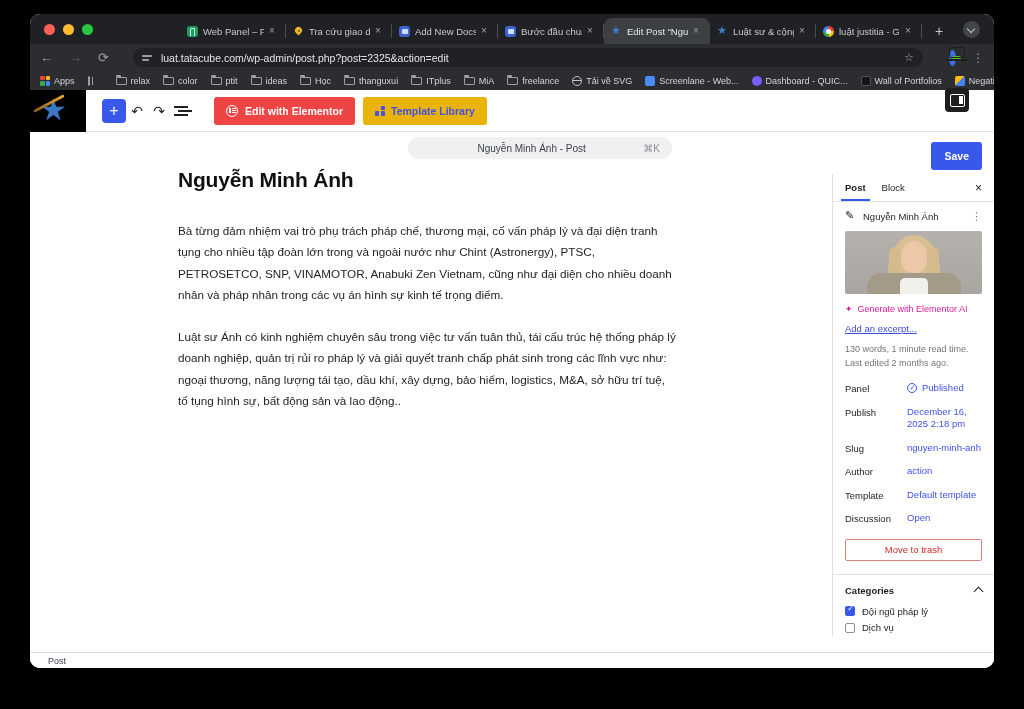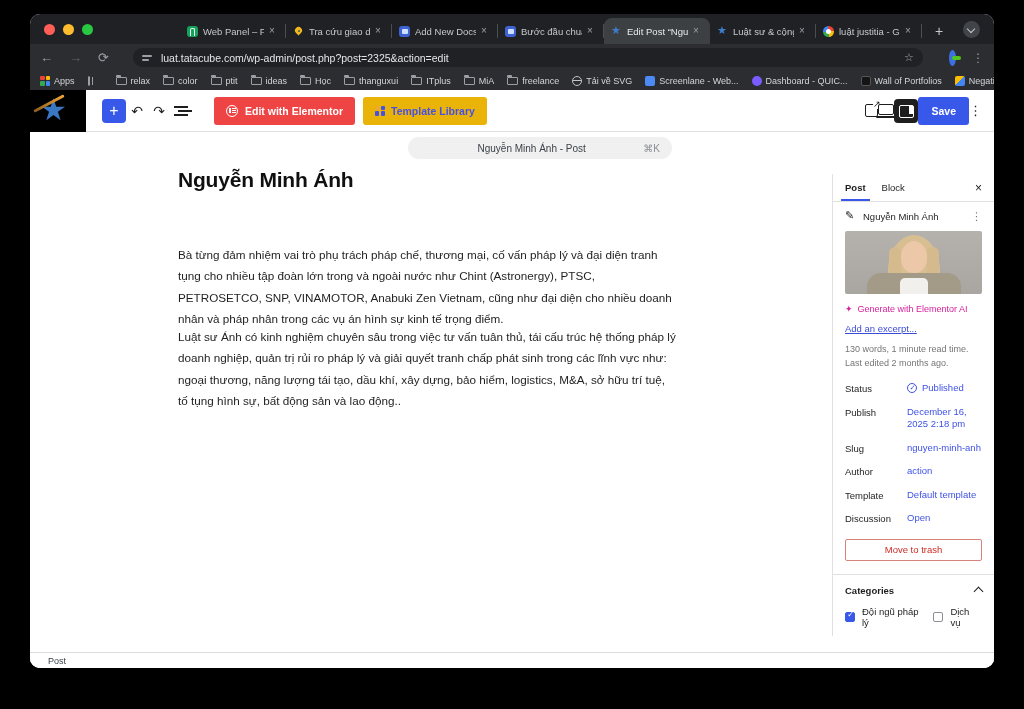--- a/index.html
+++ b/index.html
@@ -97,21 +97,21 @@
                    font-size:10.5px; font-weight:700; display:flex; align-items:center; gap:7px; padding:0 12px; }
   .el-icon { width:12px; height:12px; border-radius:50%; border:1.5px solid #fff; position:relative; }
   .el-icon::before { content:""; position:absolute; left:2px; top:2px; width:1.5px; height:5px; background:#fff; }
   .el-icon::after { content:""; position:absolute; left:5px; top:2px; width:4px; height:1.5px; background:#fff;
                     box-shadow:0 2px 0 #fff, 0 4px 0 #fff; }
   .btn-template { height:28px; margin-left:8px; background:#eab308; color:#4650e5; border:none; border-radius:3px;
                   font-size:10.5px; font-weight:700; display:flex; align-items:center; gap:6px; padding:0 12px; }
   .tl-icon { width:10px; height:10px; display:grid; grid-template-columns:1fr 1fr; gap:1.5px; }
   .tl-icon i { background:#4650e5; border-radius:1px; }
   .tl-icon i:first-child { border-radius:50%; background:#f0a63a; }
-  .wp-header-right { position:absolute; right:12px; display:flex; align-items:center; gap:0; }
+  .wp-header-right { position:absolute; right:12px; display:flex; align-items:center; gap:30px;flex-direction:column; }
   .ext-icon { width:13px; height:13px; border:1.5px solid #1e1e1e; border-radius:2px; position:relative; }
   .ext-icon::before { content:""; position:absolute; right:-3px; top:-3px; width:7px; height:7px; background:#fff; }
   .ext-icon::after { content:"↗"; position:absolute; right:-3px; top:-6px; font-size:9px; color:#1e1e1e; }
   .laptop-icon { width:16px; height:11px; border:1.5px solid #1e1e1e; border-radius:2px; position:relative; margin-top:-2px; }
   .laptop-icon::after { content:""; position:absolute; left:-3px; right:-3px; bottom:-4px; height:2px; background:#1e1e1e; border-radius:1px; }
   .panel-toggle { width:24px; height:24px; background:#1e1e1e; border:none; border-radius:4px; position:relative; }
   .panel-toggle::before { content:""; position:absolute; left:5px; top:6px; width:13px; height:11px; border:1.5px solid #fff; border-radius:2px; }
   .panel-toggle::after { content:""; position:absolute; right:5.5px; top:7.5px; width:4px; height:8px; background:#fff; }
   .btn-save { height:28px; background:#3858e9; color:#fff; border:none; border-radius:3px; font-size:10.5px;
               font-weight:700; padding:0 13px; }
@@ -119,21 +119,21 @@
   .kebab-dark::before{ content:"⋮"; }
 
   
   .wp-body { position:absolute; top:42px; left:0; right:0; bottom:16px; overflow:hidden; }
   .docbar { position:absolute; left:378px; top:5px; width:264px; height:22px; background:#f0f0f0; border-radius:11px;
             display:flex; align-items:center; padding:0 12px; font-size:10px; color:#3c434a; }
   .docbar .db-title { flex:1; text-align:center; }
   .docbar .db-kbd { color:#8b8f94; }
   .post-title { position:absolute; left:148px; top:36px; font-size:21px; font-weight:700; color:#101010; letter-spacing:-.2px; }
   .post-p { position:absolute; left:148px; width:498px; font-size:11.7px; line-height:21.3px; color:#1f1f1f; }
-  .p1 { top:112px; } .p2 { top:194px; }
+  .p1 { top:88px; } .p2 { top:194px; }
 
   
   .sidebar { position:absolute; top:42px; right:0; width:162px; bottom:16px; border-left:1px solid #e0e0e0;
              background:#fff; overflow:hidden; font-size:9.5px; color:#1e1e1e; }
   .sb-tabs { height:28px; border-bottom:1px solid #e0e0e0; display:flex; align-items:stretch; padding:0 12px; gap:16px; }
   .sb-tab { display:flex; align-items:center; font-size:9.5px; color:#1e1e1e; position:relative; }
   .sb-tab.active { font-weight:700; }
   .sb-tab.active::after { content:""; position:absolute; left:-4px; right:-4px; bottom:0; height:2px; background:#3858e9; }
   .sb-close { margin-left:auto; display:flex; align-items:center; color:#1e1e1e; font-size:12px; }
   .sb-close::before{ content:"×"; }
@@ -161,21 +161,21 @@
   .sb-label { color:#1e1e1e; font-size:9.5px; padding-top:1px; }
   .sb-value { color:#3f52e4; font-size:9.5px; line-height:12.5px; display:flex; gap:5px; align-items:flex-start; }
   .check-circle { width:10px; height:10px; border:1.2px solid #3f52e4; border-radius:50%; position:relative; flex:none; margin-top:1px; }
   .check-circle::before { content:"✓"; position:absolute; left:1.4px; top:-2.4px; font-size:7.5px; color:#3f52e4; }
   .trash-btn { display:block; margin:14px 12px 0; width:137px; height:22px; background:#fff; color:#cc2b24;
                border:1px solid #d9827c; border-radius:2px; font-size:9.5px; }
   .sb-divider { margin-top:13px; border-top:1px solid #e0e0e0; }
   .sb-section-head { display:flex; align-items:center; padding:10px 12px 0; }
   .sb-section-title { font-weight:700; font-size:9.5px; color:#1e1e1e; flex:1; }
   .chev-up { width:7px; height:7px; border-left:1.5px solid #1e1e1e; border-top:1.5px solid #1e1e1e; transform:rotate(45deg); margin-top:3px; }
-  .cat-list { padding:10px 12px 0; display:flex; flex-direction:row; gap:5.5px; }
+  .cat-list { padding:10px 12px 0; display:flex; flex-direction:column; gap:5.5px; }
   .cat-item { display:flex; align-items:center; gap:7px; }
   .cbox { width:10px; height:10px; border:1px solid #8c8f94; border-radius:2px; flex:none; position:relative; background:#fff; }
   .cbox.checked { background:#3858e9; border-color:#3858e9; }
   .cbox.checked::before { content:"✓"; position:absolute; left:1.2px; top:-2.6px; font-size:8px; color:#fff; }
 
   
   .wp-footer { position:absolute; left:0; right:0; bottom:0; height:16px; background:#fff; border-top:1px solid #dcdcdc;
                display:flex; align-items:center; padding:0 18px; font-size:9px; color:#3c434a; z-index:5; }
 </style>
 </head>
@@ -380,21 +380,21 @@
           <span class="sparkle"></span>
           <span>Generate with Elementor AI</span>
         </a>
 
         <a class="excerpt-link">Add an excerpt...</a>
 
         <div class="sb-meta">130 words, 1 minute read time.</div>
         <div class="sb-meta second">Last edited 2 months ago.</div>
 
         <div class="sb-rows">
-          <span class="sb-label">Status</span>
+          <span class="sb-label">Panel</span>
           <span class="sb-value">
             <span class="check-circle"></span>
             <span>Published</span>
           </span>
           <span class="sb-label">Publish</span>
           <span class="sb-value">December 16, 2025 2:18 pm</span>
           <span class="sb-label">Slug</span>
           <span class="sb-value">nguyen-minh-anh</span>
           <span class="sb-label">Author</span>
           <span class="sb-value">action</span>

